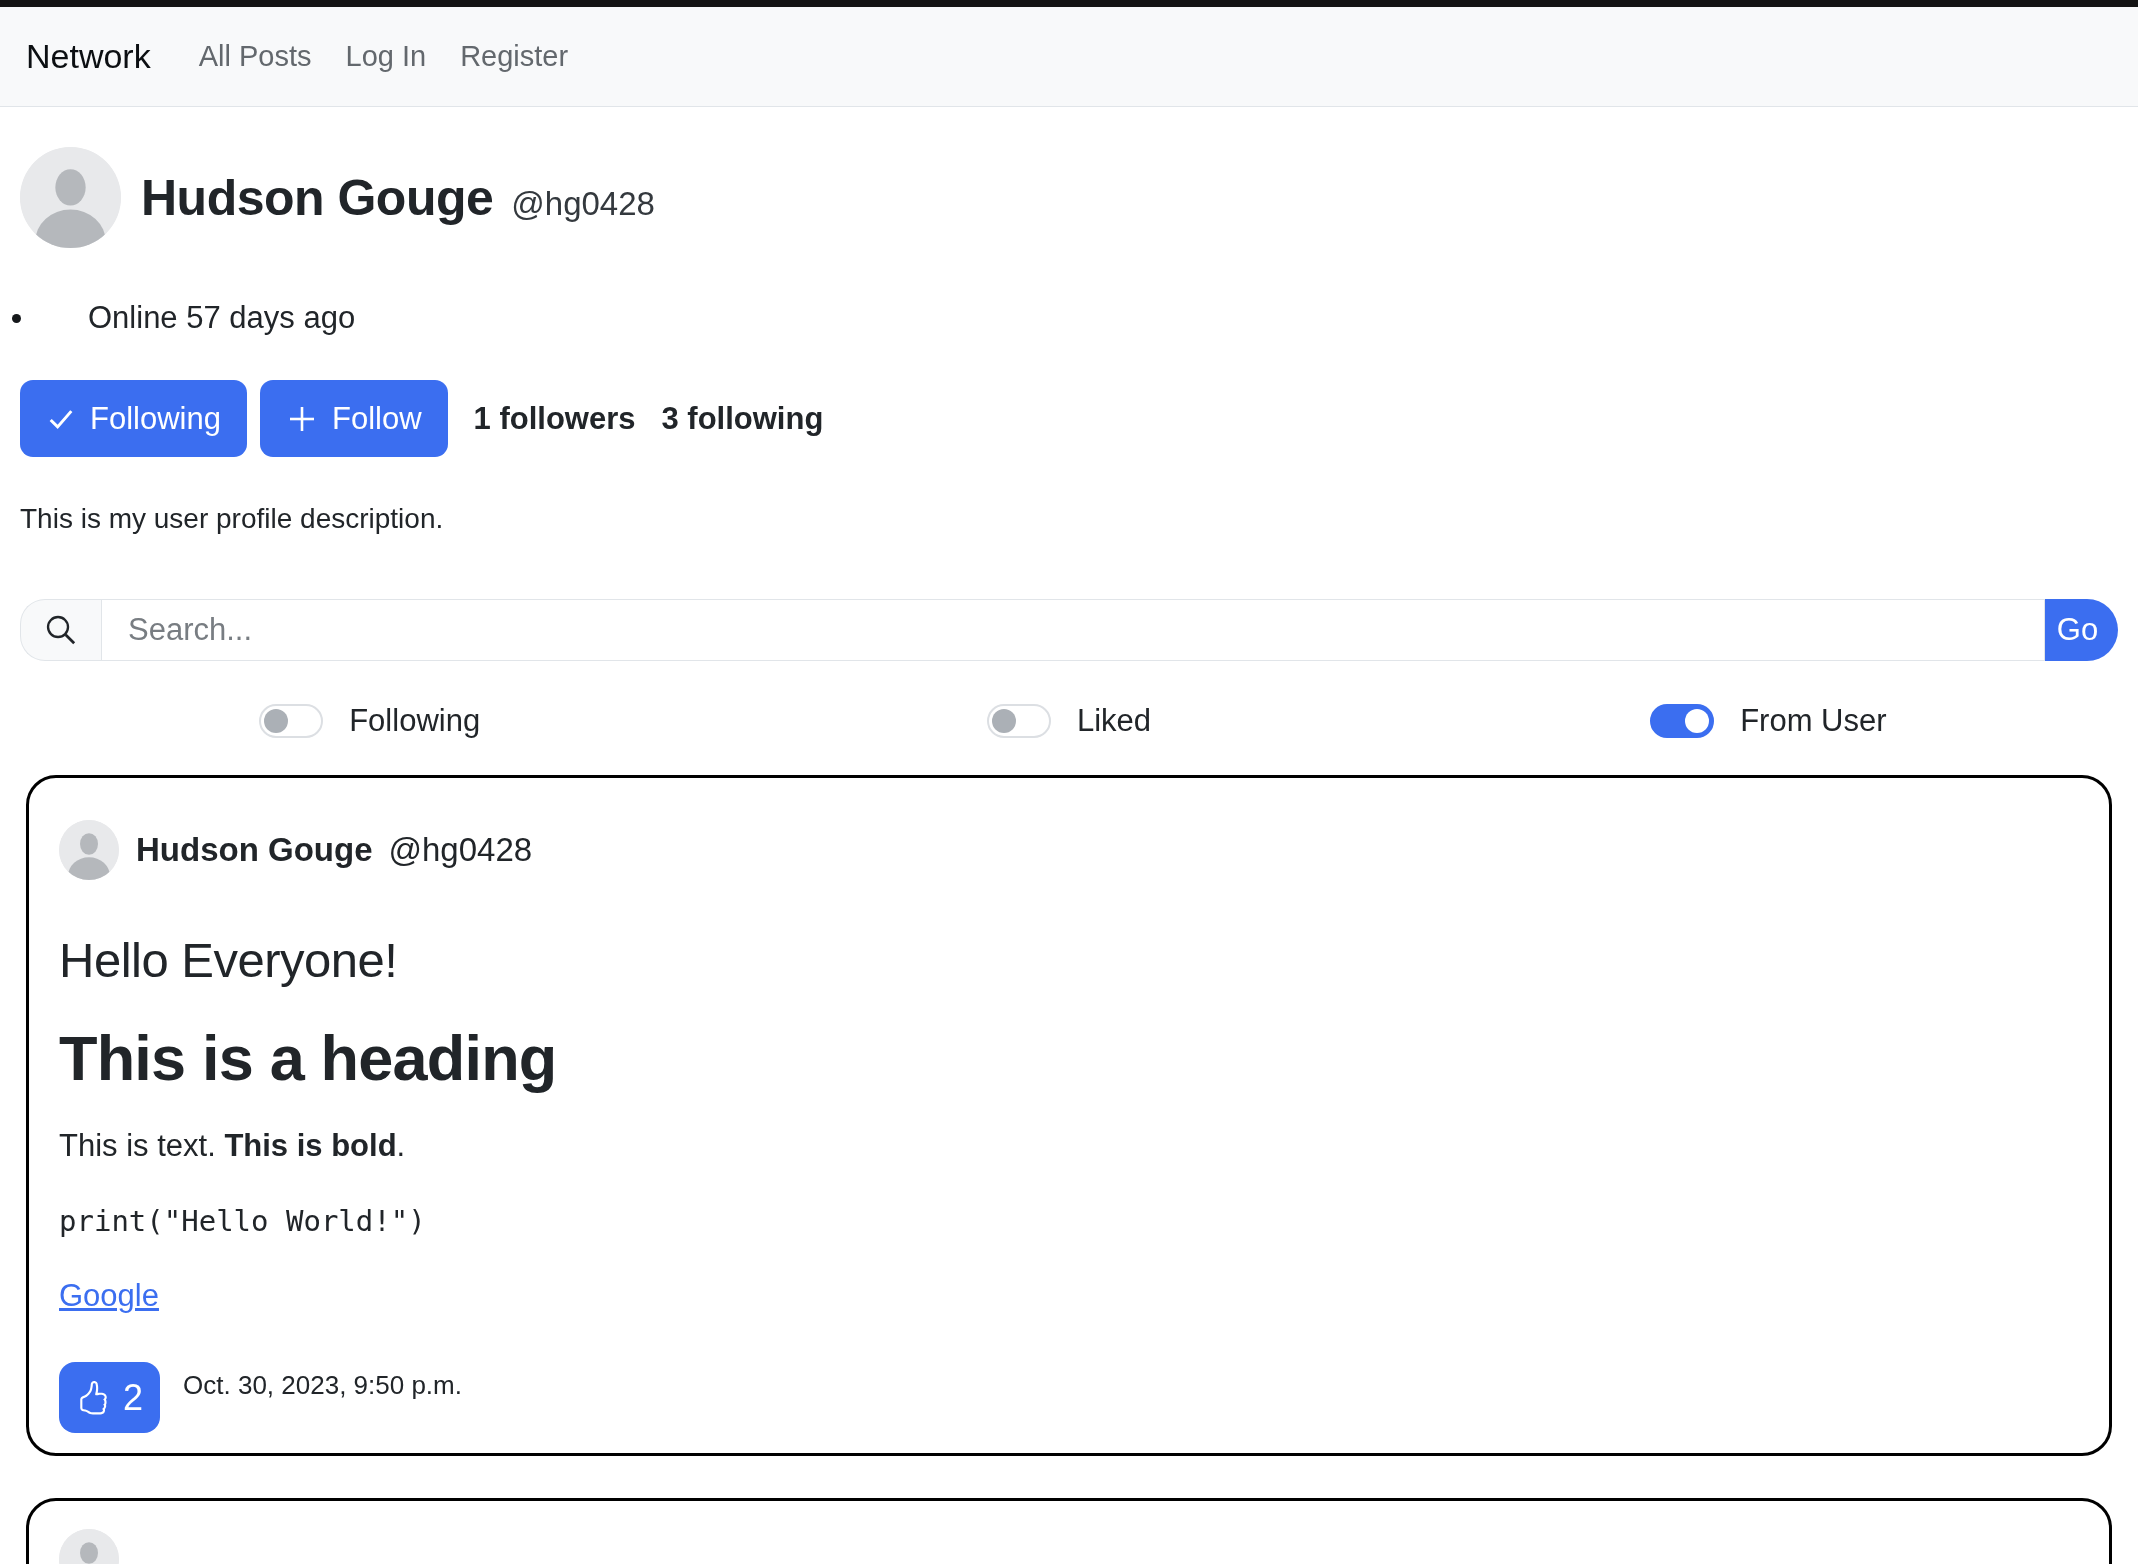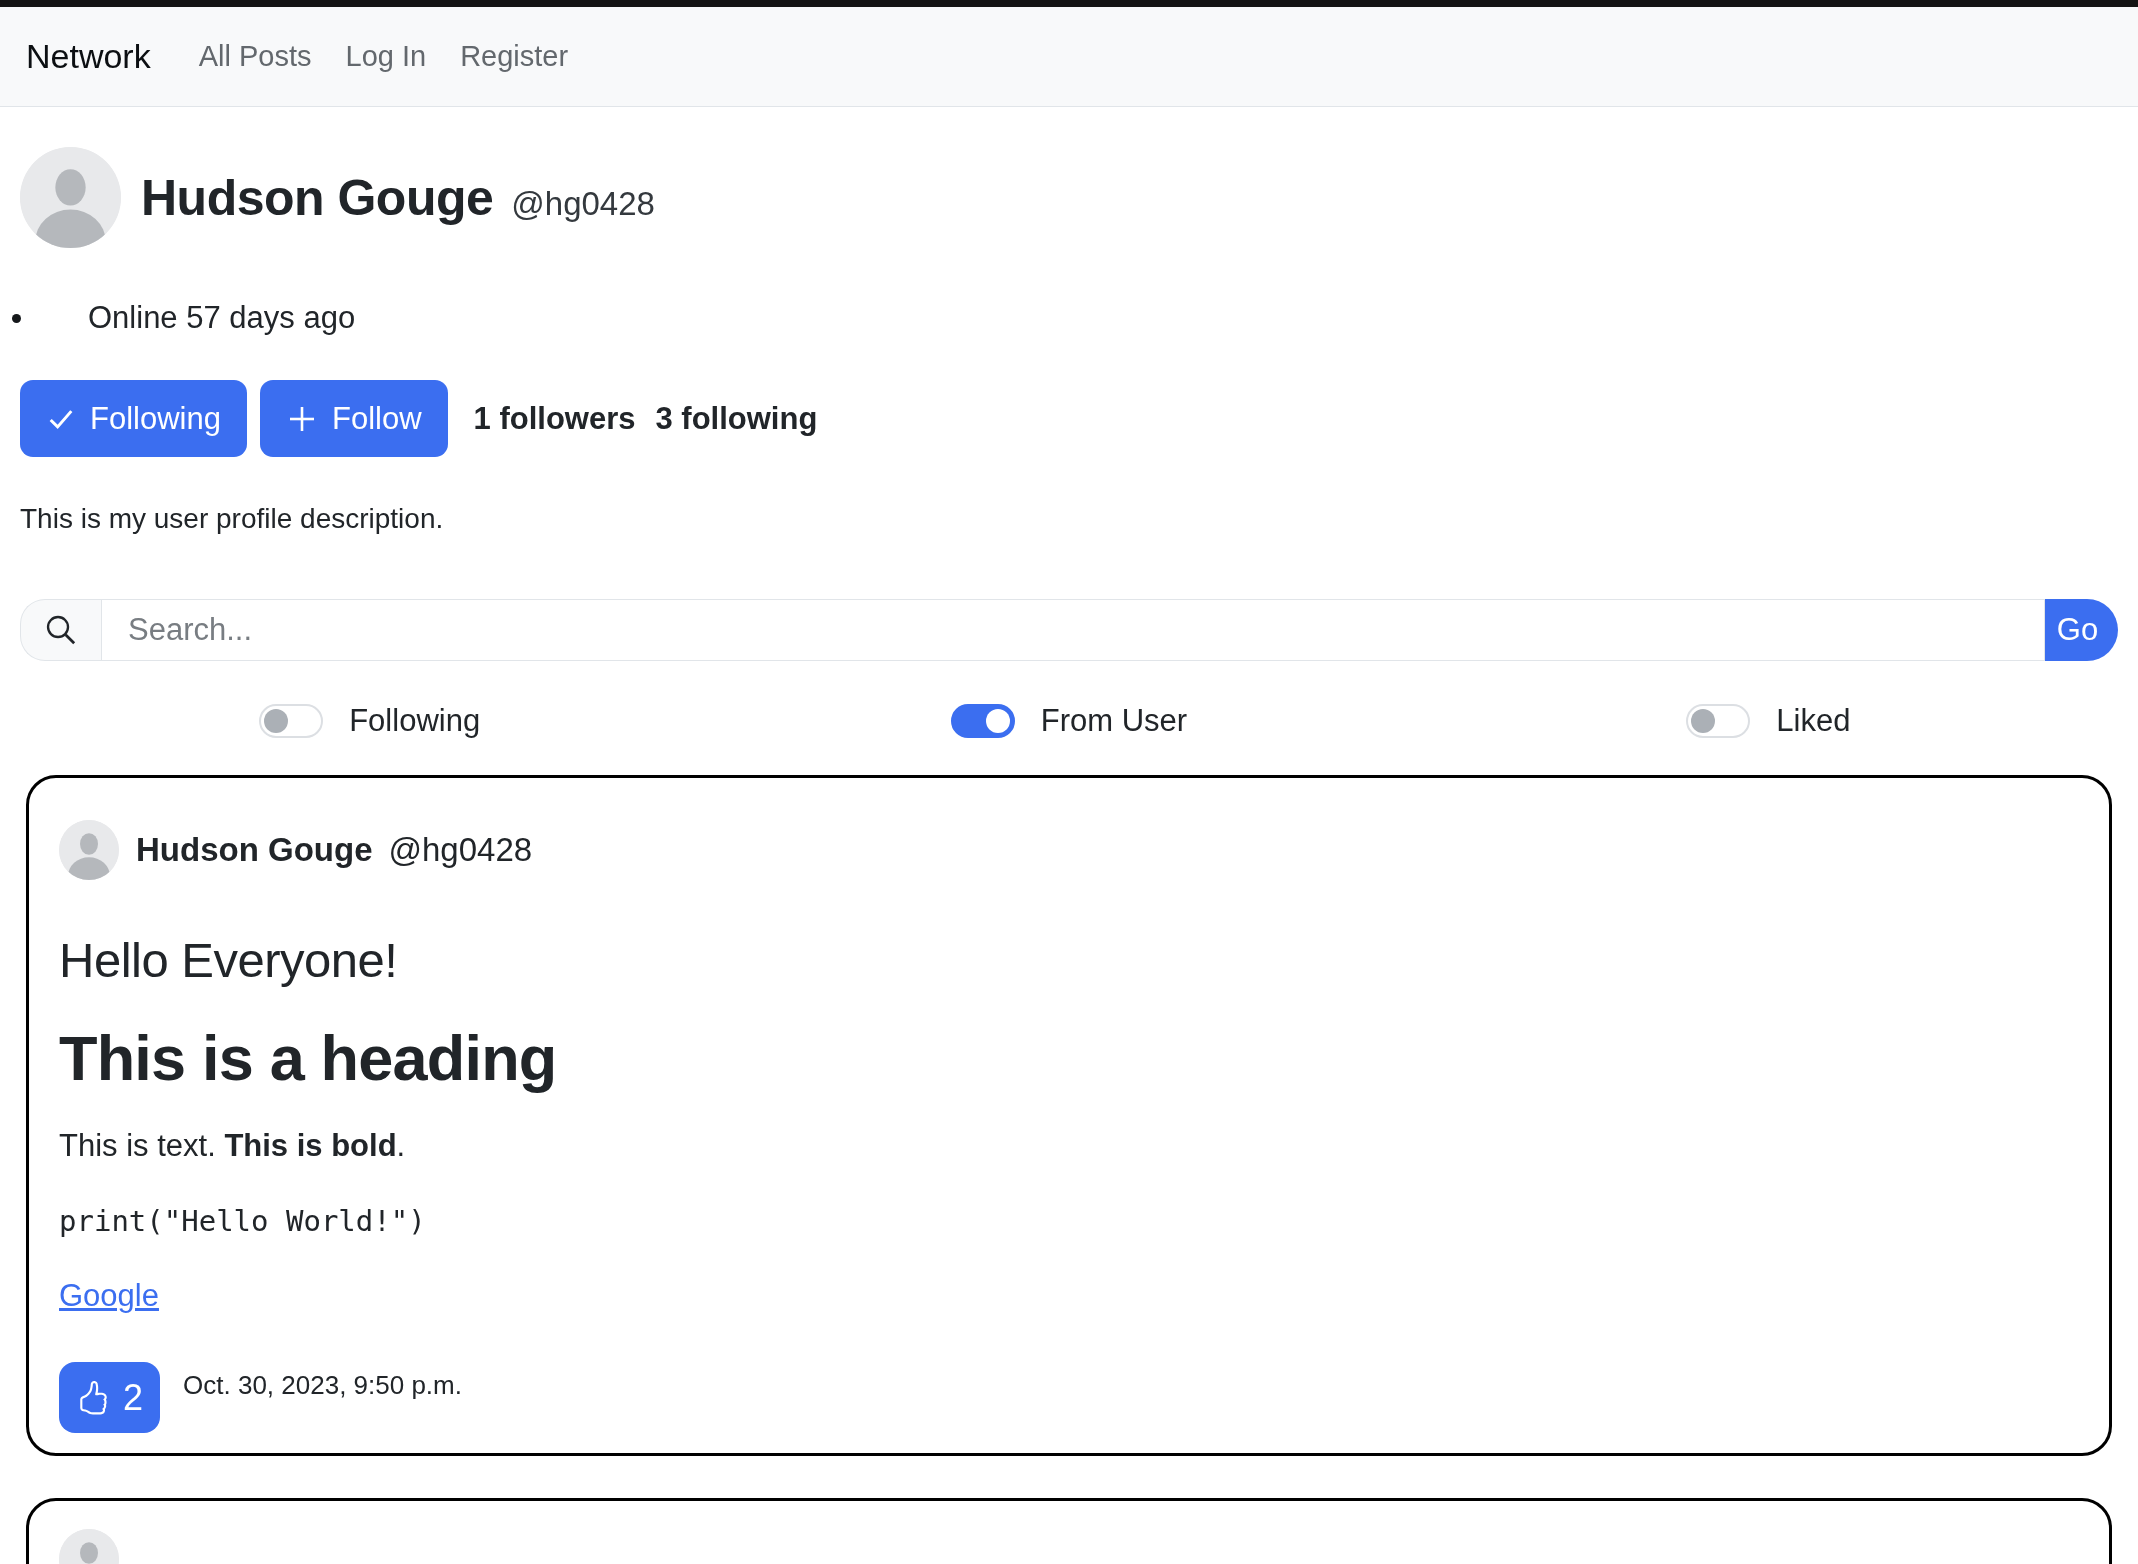--- a/index.html
+++ b/index.html
@@ -31,21 +31,21 @@
   .profile-name{font-size:50px;font-weight:700;margin-left:20px;letter-spacing:-0.5px;}
   .profile-handle{font-size:33px;color:#34393e;margin-left:18px;padding-top:12px;}
   .status{margin-top:52px;display:flex;align-items:center;font-size:31px;gap:48px;}
   .bullet{width:9px;height:9px;border-radius:50%;background:#15181b;margin:0 19px 0 -8px;flex:none;}
   .actions{margin-top:44px;display:flex;align-items:center;}
   .btn{display:inline-flex;align-items:center;justify-content:center;gap:14px;
     background:var(--accent);color:#fff;font-size:31px;border:none;border-radius:13px;
     height:77px;padding:0 26px;cursor:pointer;font-family:inherit;}
   .btn + .btn{margin-left:13px;}
   .btn svg{flex:none;}
-  .stats{margin-left:26px;display:flex;gap:20px;font-size:31px;font-weight:700;}
+  .stats{margin-left:26px;display:flex;gap:26px;font-size:31px;font-weight:700;}
   .desc{margin-top:46px;font-size:28px;}
   
   .search-row{margin-top:64px;display:flex;height:62px;}
   .search-addon{width:81px;background:var(--navbar-bg);border:1px solid var(--border-light);
     border-right:none;border-radius:25px 0 0 25px;display:flex;align-items:center;justify-content:center;flex:none;}
   .search-input{flex:1;border:1px solid var(--border-light);font-size:31px;padding:0 26px;
     color:var(--text-dark);outline:none;font-family:inherit;background:#fff;}
   .search-input::placeholder{color:#787d82;}
   .go-btn{width:73px;flex:none;background:var(--accent);color:#fff;font-size:31px;border:none;
     border-radius:0 38px 38px 0;cursor:pointer;font-family:inherit;padding-right:8px;}
@@ -143,30 +143,30 @@
   </div>
 
   <div class="filters">
     <div class="filter-col">
       <span class="switch">
           <span class="knob"></span>
         </span>
       <span class="filter-label">Following</span>
     </div>
     <div class="filter-col">
+      <span class="switch">
+          <span class="knob"></span>
+        </span>
+      <span class="filter-label">Liked</span>
+    </div>
+    <div class="filter-col">
       <span class="switch on">
           <span class="knob"></span>
         </span>
       <span class="filter-label">From User</span>
-    </div>
-    <div class="filter-col">
-      <span class="switch">
-          <span class="knob"></span>
-        </span>
-      <span class="filter-label">Liked</span>
     </div>
   </div>
 
   <div class="post-card">
     <div class="post-head">
       <div class="avatar avatar-sm">
         <svg viewBox="0 0 100 100">
           <circle cx="50" cy="50" r="50" fill="#e8e9eb"></circle>
           <ellipse cx="50" cy="40" rx="15" ry="18" fill="#b5b8bc"></ellipse>
           <ellipse cx="50" cy="94" rx="35" ry="32" fill="#b5b8bc"></ellipse>

